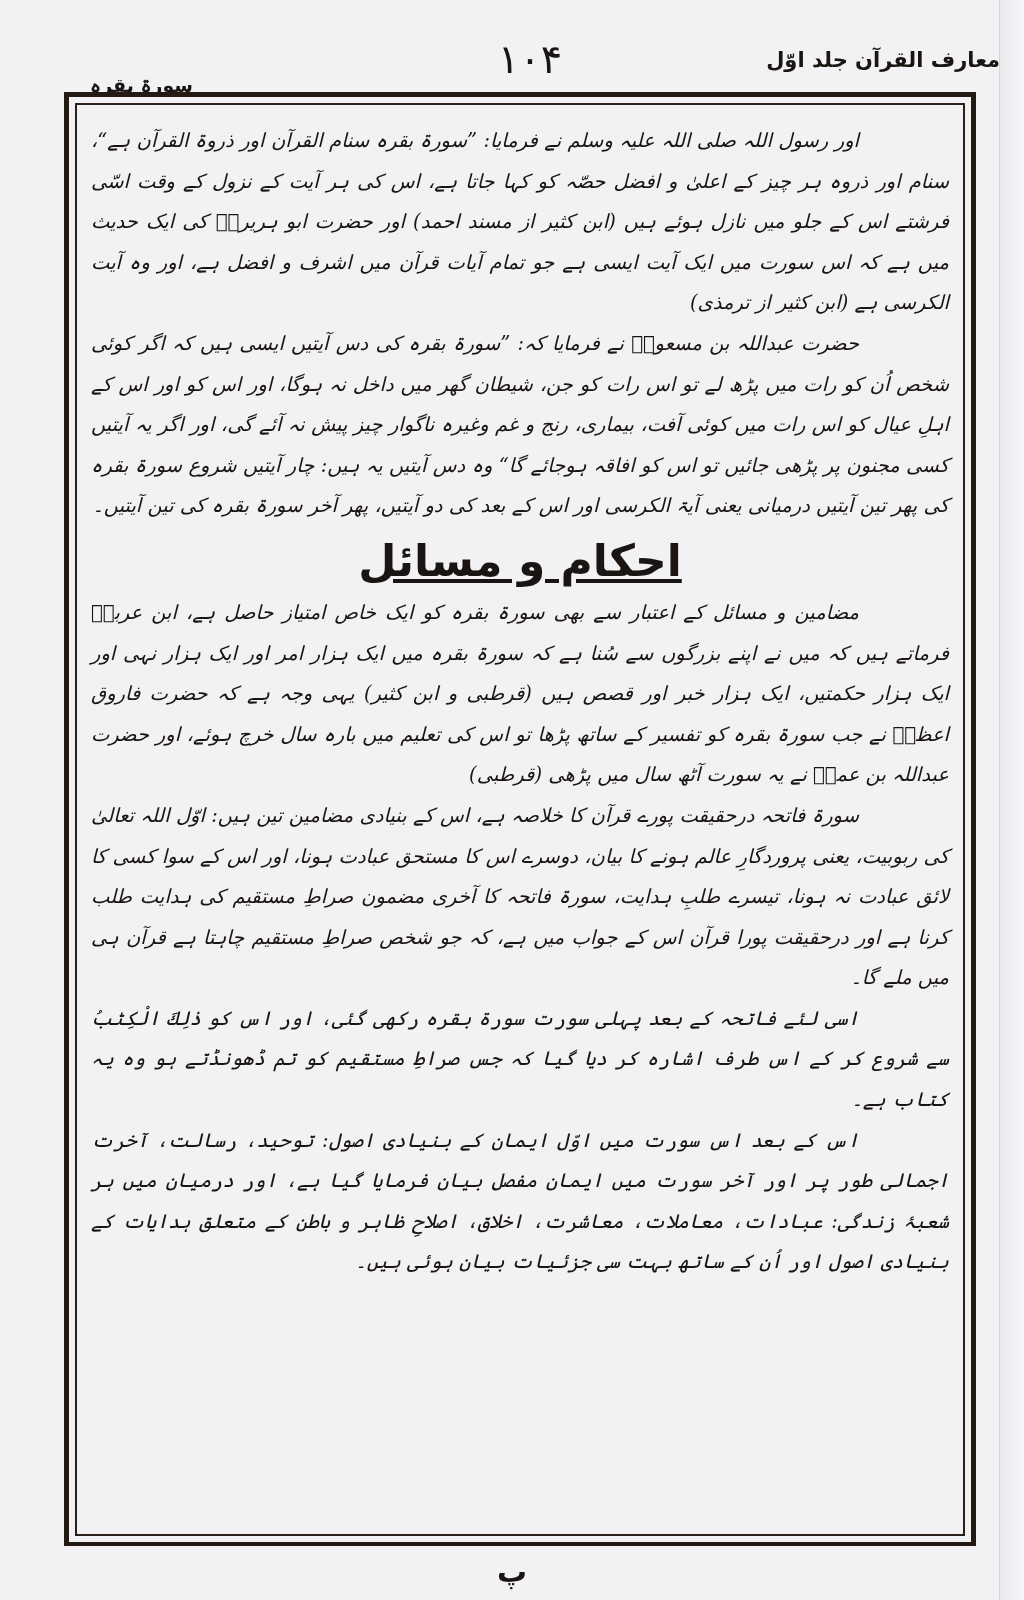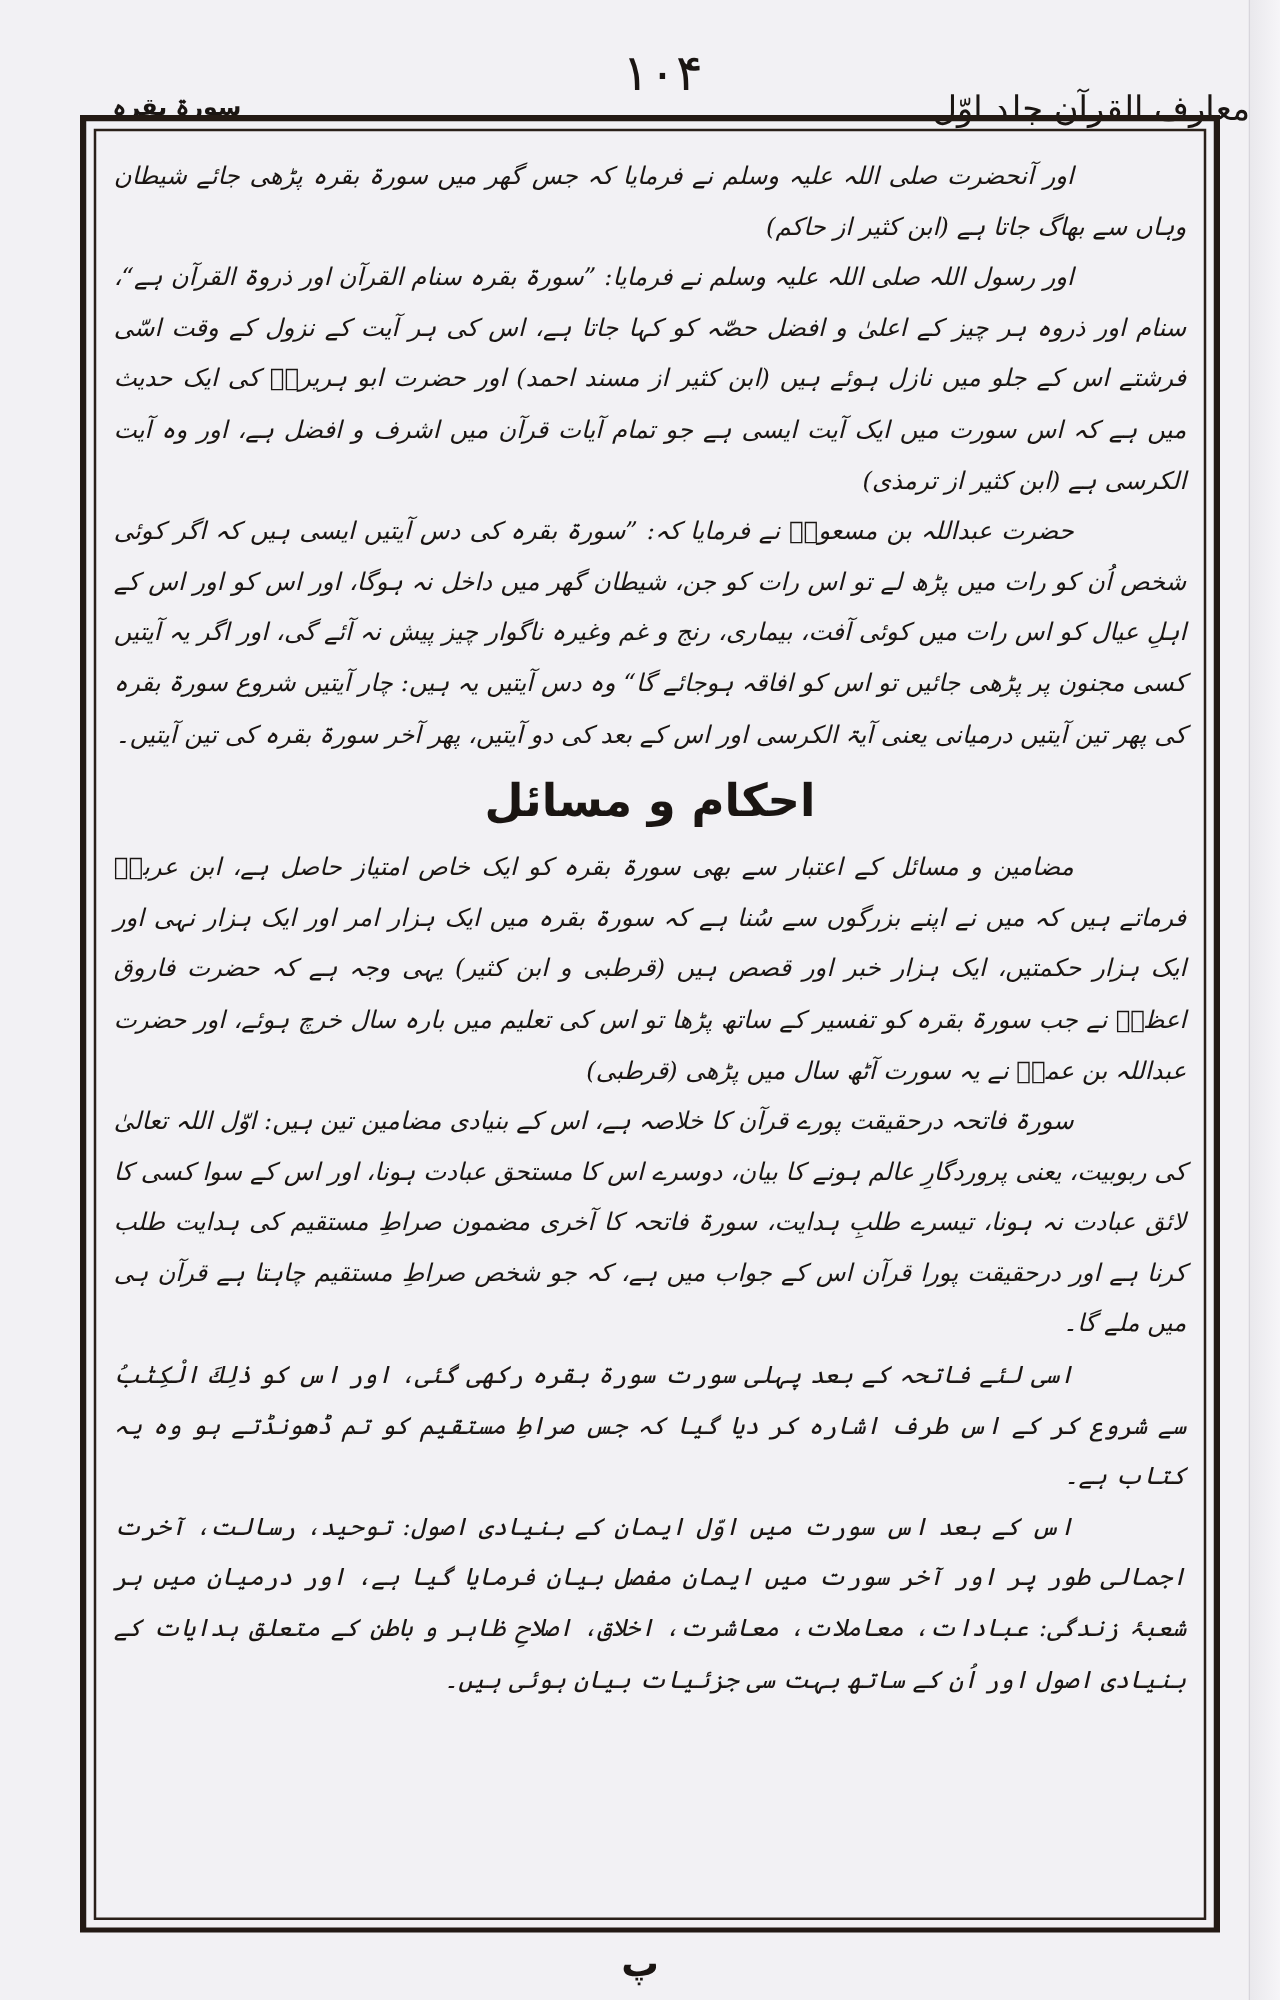--- a/index.html
+++ b/index.html
@@ -12,21 +12,21 @@
     }
     .page-edge {
       position: absolute; top: 0; right: 0; width: 24px; height: 1600px;
       background: linear-gradient(to right, #e9e8ec, #f6f5f8);
       border-left: 1px solid #d8d6dc;
     }
     .running-head {
       position: absolute; top: 44px; left: 60px; width: 940px; height: 40px;
       direction: rtl;
     }
-    .rh-right { position: absolute; right: 0; top: 4px; font-size: 27px; font-weight: normal; margin-top: 24px; }
+    .rh-right { position: absolute; right: 0; top: 4px; font-size: 21px; font-weight: bold; }
     .rh-left { position: absolute; left: 30px; top: 6px; font-size: 19px; font-weight: bold; margin-top: 24px; }
     .rh-num {
       position: absolute; left: 50%; transform: translateX(-50%); top: -8px;
       font-size: 40px; font-weight: normal; direction: ltr; letter-spacing: 1px;
     }
     .frame-outer {
       position: absolute; left: 64px; top: 92px; width: 912px; height: 1454px;
       border: 5px solid #231a14; box-sizing: border-box;
       border-bottom-width: 4px;
     }
@@ -37,44 +37,44 @@
     .content {
       position: absolute; left: 14px; right: 14px; top: 16px;
       direction: rtl; text-align: justify;
       font-family: "DejaVu Serif", serif;
       font-size: 19.5px; line-height: 40.6px;
       font-style: italic;
     }
     .content p { margin: 0; text-indent: 0; }
     .content p.indent { text-indent: 90px; }
     .heading {
-      text-align: center; font-size: 36px; font-weight: bold; font-style: normal;
+      text-align: center; font-size: 44px; font-weight: bold; font-style: normal;
       line-height: 64px; margin: 2px 0 0 0;
       font-family: "DejaVu Sans", sans-serif;
+      text-decoration: underline;
     }
     .footer-sig {
       position: absolute; top: 1554px; left: 50%; transform: translateX(-50%);
       font-size: 30px; font-weight: bold;
     }
   </style>
 </head>
 <body>
 
 <div class="page-edge"></div>
 
 <header class="running-head">
   <span class="rh-right">معارف القرآن جلد اوّل</span>
   <span class="rh-num">۱۰۴</span>
   <span class="rh-left">سورۃ بقرہ</span>
 </header>
 
 <div class="frame-outer">
   <div class="frame-inner">
     <div class="content">
-      <p class="indent">اور آنحضرت صلی اللہ علیہ وسلم نے فرمایا کہ جس گھر میں سورۃ بقرہ پڑھی جائے شیطان وہاں سے بھاگ جاتا ہے (ابن کثیر از حاکم)</p>
       <p class="indent">اور رسول اللہ صلی اللہ علیہ وسلم نے فرمایا: ”سورۃ بقرہ سنام القرآن اور ذروۃ القرآن ہے“، سنام اور ذروہ ہر چیز کے اعلیٰ و افضل حصّہ کو کہا جاتا ہے، اس کی ہر آیت کے نزول کے وقت اسّی فرشتے اس کے جلو میں نازل ہوئے ہیں (ابن کثیر از مسند احمد) اور حضرت ابو ہریرہؓ کی ایک حدیث میں ہے کہ اس سورت میں ایک آیت ایسی ہے جو تمام آیات قرآن میں اشرف و افضل ہے، اور وہ آیت الکرسی ہے (ابن کثیر از ترمذی)</p>
       <p class="indent">حضرت عبداللہ بن مسعودؓ نے فرمایا کہ: ”سورۃ بقرہ کی دس آیتیں ایسی ہیں کہ اگر کوئی شخص اُن کو رات میں پڑھ لے تو اس رات کو جن، شیطان گھر میں داخل نہ ہوگا، اور اس کو اور اس کے اہلِ عیال کو اس رات میں کوئی آفت، بیماری، رنج و غم وغیرہ ناگوار چیز پیش نہ آئے گی، اور اگر یہ آیتیں کسی مجنون پر پڑھی جائیں تو اس کو افاقہ ہوجائے گا“ وہ دس آیتیں یہ ہیں: چار آیتیں شروع سورۃ بقرہ کی پھر تین آیتیں درمیانی یعنی آیۃ الکرسی اور اس کے بعد کی دو آیتیں، پھر آخر سورۃ بقرہ کی تین آیتیں۔</p>
       <h2 class="heading">احکام و مسائل</h2>
       <p class="indent">مضامین و مسائل کے اعتبار سے بھی سورۃ بقرہ کو ایک خاص امتیاز حاصل ہے، ابن عربیؒ فرماتے ہیں کہ میں نے اپنے بزرگوں سے سُنا ہے کہ سورۃ بقرہ میں ایک ہزار امر اور ایک ہزار نہی اور ایک ہزار حکمتیں، ایک ہزار خبر اور قصص ہیں (قرطبی و ابن کثیر) یہی وجہ ہے کہ حضرت فاروق اعظمؓ نے جب سورۃ بقرہ کو تفسیر کے ساتھ پڑھا تو اس کی تعلیم میں بارہ سال خرچ ہوئے، اور حضرت عبداللہ بن عمرؓ نے یہ سورت آٹھ سال میں پڑھی (قرطبی)</p>
       <p class="indent">سورۃ فاتحہ درحقیقت پورے قرآن کا خلاصہ ہے، اس کے بنیادی مضامین تین ہیں: اوّل اللہ تعالیٰ کی ربوبیت، یعنی پروردگارِ عالم ہونے کا بیان، دوسرے اس کا مستحق عبادت ہونا، اور اس کے سوا کسی کا لائق عبادت نہ ہونا، تیسرے طلبِ ہدایت، سورۃ فاتحہ کا آخری مضمون صراطِ مستقیم کی ہدایت طلب کرنا ہے اور درحقیقت پورا قرآن اس کے جواب میں ہے، کہ جو شخص صراطِ مستقیم چاہتا ہے قرآن ہی میں ملے گا۔</p>
       <p class="indent">اسی لئے فاتحہ کے بعد پہلی سورت سورۃ بقرہ رکھی گئی، اور اس کو ذٰلِكَ الْكِتٰبُ سے شروع کر کے اس طرف اشارہ کر دیا گیا کہ جس صراطِ مستقیم کو تم ڈھونڈتے ہو وہ یہ کتاب ہے۔</p>
       <p class="indent">اس کے بعد اس سورت میں اوّل ایمان کے بنیادی اصول: توحید، رسالت، آخرت اجمالی طور پر اور آخر سورت میں ایمان مفصل بیان فرمایا گیا ہے، اور درمیان میں ہر شعبۂ زندگی: عبادات، معاملات، معاشرت، اخلاق، اصلاحِ ظاہر و باطن کے متعلق ہدایات کے بنیادی اصول اور اُن کے ساتھ بہت سی جزئیات بیان ہوئی ہیں۔</p>
     </div>
   </div>
 </div>

